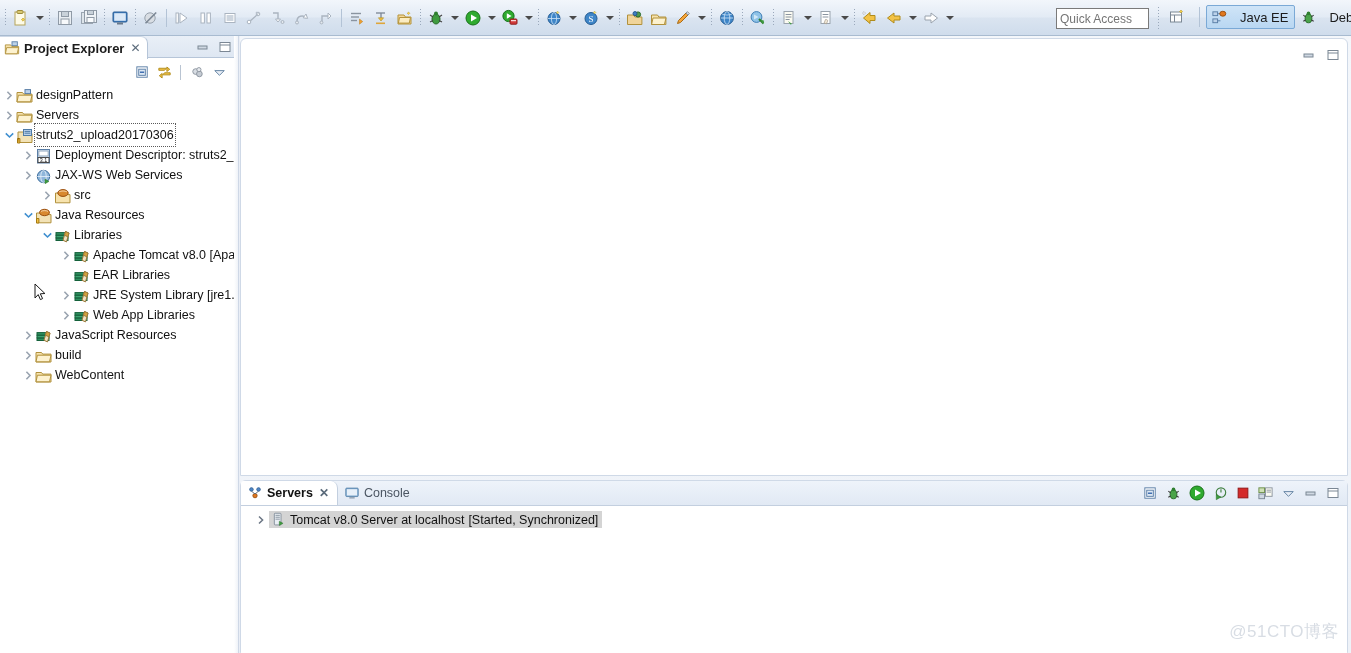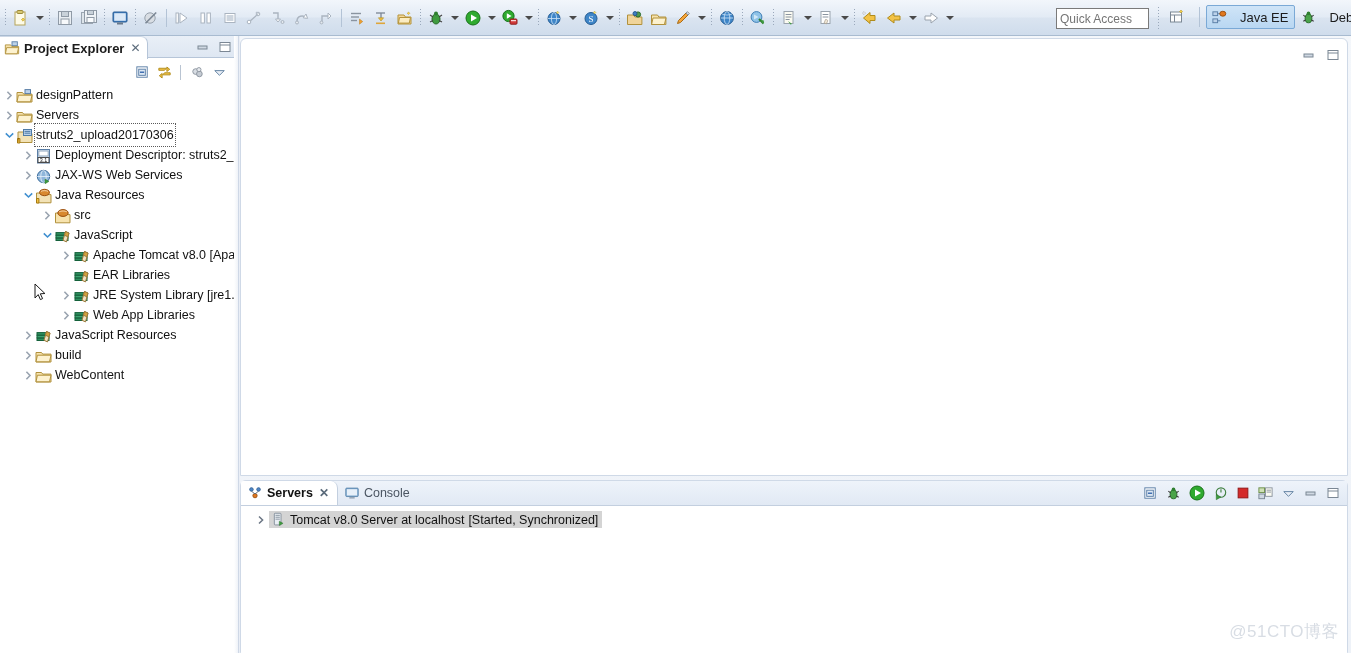--- a/index.html
+++ b/index.html
@@ -670,61 +670,61 @@
             </svg>
           </span>
           <svg class="ticon" viewBox="0 0 17 17">
             <circle cx="8.5" cy="8.5" r="6.2" fill="#8fb6da" stroke="#3f6f9f"></circle>
             <ellipse cx="8.5" cy="8.5" rx="2.7" ry="6.2" fill="none" stroke="#eaf3fb" stroke-width=".8"></ellipse>
             <line x1="2.3" y1="8.5" x2="14.7" y2="8.5" stroke="#eaf3fb" stroke-width=".8"></line>
             <path d="M10 11l4 2.4-4 2.4z" fill="#3f9b3f" stroke="#246a24" stroke-width=".4"></path>
           </svg>
           <span class="tlabel">JAX-WS Web Services</span>
         </div>
+        <div class="tnode" style="padding-left: 40px;">
+          <span class="twist">
+            <svg width="11" height="11" viewBox="0 0 11 11">
+              <path d="M3.4 1.8L7 5.5 3.4 9.2" fill="none" stroke="#9aa4b0" stroke-width="1.6"></path>
+            </svg>
+          </span>
+          <svg class="ticon" viewBox="0 0 17 17">
+            <path d="M1.5 5h5l1.2 1.6H16V14.8H1.5z" fill="#f7e3ad" stroke="#b1913c"></path>
+            <ellipse cx="9" cy="5" rx="5.2" ry="3.4" fill="#d8892f" stroke="#9a4e0d"></ellipse>
+            <path d="M5.2 3.8c1.8-1.1 5.8-1.1 7.6 0" fill="none" stroke="#fbe6c8" stroke-width=".8"></path>
+          </svg>
+          <span class="tlabel">src</span>
+        </div>
         <div class="tnode" style="padding-left: 21px;">
           <span class="twist">
             <svg width="11" height="11" viewBox="0 0 11 11">
               <path d="M1.8 3.4L5.5 7 9.2 3.4" fill="none" stroke="#3f8fd0" stroke-width="1.6"></path>
             </svg>
           </span>
           <svg class="ticon" viewBox="0 0 17 17">
             <path d="M1.5 5h5l1.2 1.6H16V14.8H1.5z" fill="#f2e2b6" stroke="#b1913c"></path>
             <ellipse cx="9.5" cy="4.5" rx="5" ry="3.2" fill="#d8892f" stroke="#9a4e0d"></ellipse>
             <path d="M6 3.4c1.6-1 5.4-1 7 0" fill="none" stroke="#fbe6c8" stroke-width=".8"></path>
             <path d="M1.5 10.5l2.4 0 0 4.5-2.4 0z" fill="#f3c244" stroke="#a67a12"></path>
           </svg>
           <span class="tlabel">Java Resources</span>
-        </div>
-        <div class="tnode" style="padding-left: 40px;">
-          <span class="twist">
-            <svg width="11" height="11" viewBox="0 0 11 11">
-              <path d="M3.4 1.8L7 5.5 3.4 9.2" fill="none" stroke="#9aa4b0" stroke-width="1.6"></path>
-            </svg>
-          </span>
-          <svg class="ticon" viewBox="0 0 17 17">
-            <path d="M1.5 5h5l1.2 1.6H16V14.8H1.5z" fill="#f7e3ad" stroke="#b1913c"></path>
-            <ellipse cx="9" cy="5" rx="5.2" ry="3.4" fill="#d8892f" stroke="#9a4e0d"></ellipse>
-            <path d="M5.2 3.8c1.8-1.1 5.8-1.1 7.6 0" fill="none" stroke="#fbe6c8" stroke-width=".8"></path>
-          </svg>
-          <span class="tlabel">src</span>
         </div>
         <div class="tnode" style="padding-left: 40px;">
           <span class="twist">
             <svg width="11" height="11" viewBox="0 0 11 11">
               <path d="M1.8 3.4L5.5 7 9.2 3.4" fill="none" stroke="#3f8fd0" stroke-width="1.6"></path>
             </svg>
           </span>
           <svg class="ticon" viewBox="0 0 17 17">
             <rect x="2" y="10" width="12" height="2.5" fill="#2f8f5f" stroke="#14603a"></rect>
             <rect x="2" y="7.3" width="12" height="2.5" fill="#3aa36f" stroke="#14603a"></rect>
             <rect x="2" y="4.6" width="12" height="2.5" fill="#2f8f5f" stroke="#14603a"></rect>
             <path d="M11.5 3.5l3.5 1.6-2.5 8.8-3.5-1.6z" fill="#f0e2c2" stroke="#9a7a3c"></path>
             <path d="M11.5 3.5l3.5 1.6-1.1 3.7-3.5-1.6z" fill="#d4a23c" stroke="#9a7a3c"></path>
           </svg>
-          <span class="tlabel">JavaScript</span>
+          <span class="tlabel">Libraries</span>
         </div>
         <div class="tnode" style="padding-left: 59px;">
           <span class="twist">
             <svg width="11" height="11" viewBox="0 0 11 11">
               <path d="M3.4 1.8L7 5.5 3.4 9.2" fill="none" stroke="#9aa4b0" stroke-width="1.6"></path>
             </svg>
           </span>
           <svg class="ticon" viewBox="0 0 17 17">
             <rect x="2" y="10" width="12" height="2.5" fill="#2f8f5f" stroke="#14603a"></rect>
             <rect x="2" y="7.3" width="12" height="2.5" fill="#3aa36f" stroke="#14603a"></rect>

